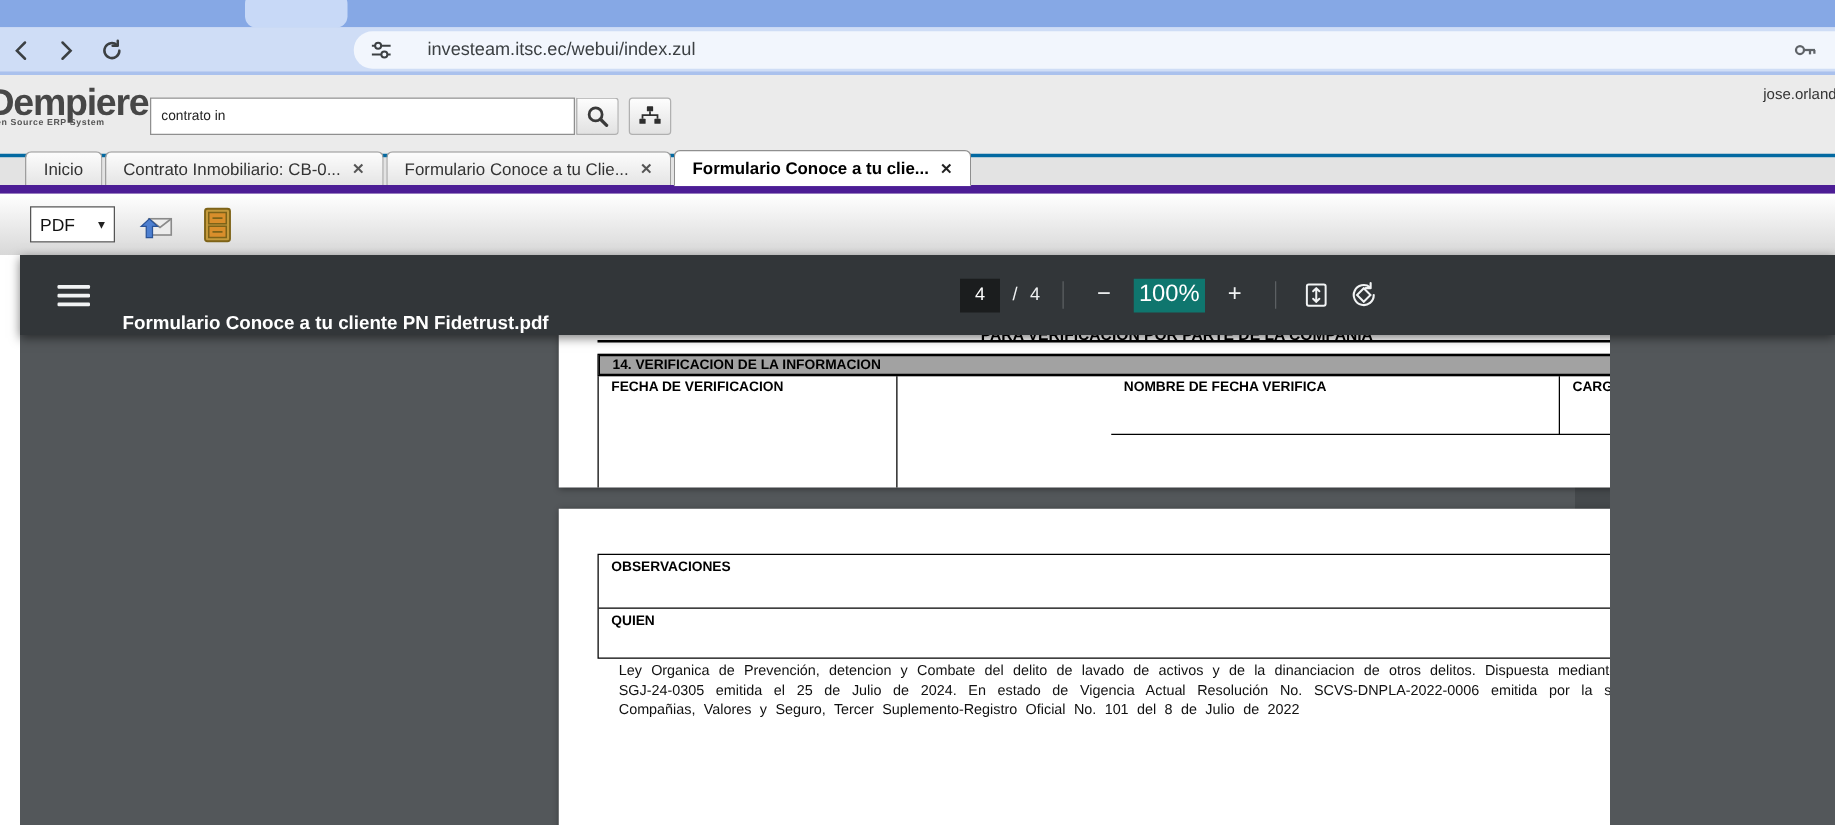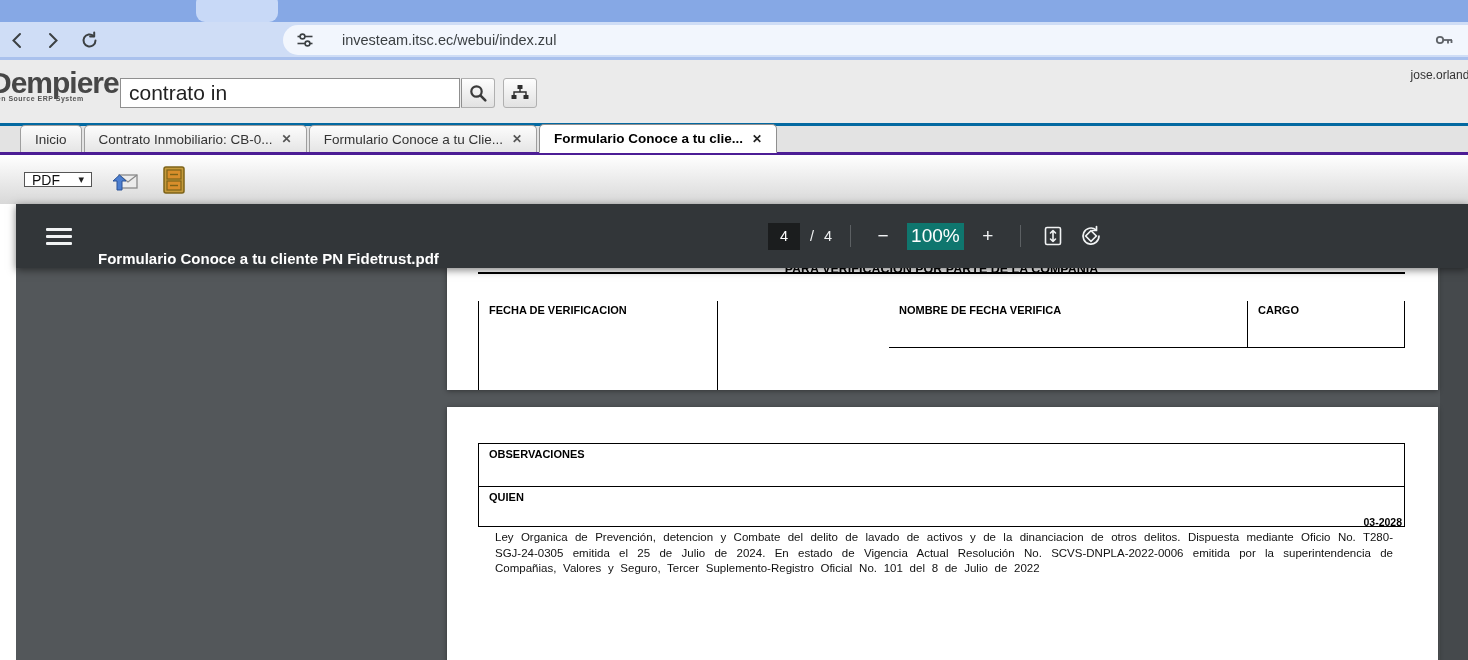--- a/index.html
+++ b/index.html
@@ -19,42 +19,42 @@
   .url-text { font-size:14.5px; color:#3c4043; margin-left:14px; flex:1; }
   .blue-divider { position:absolute; left:0; top:57px; width:1468px; height:3px; background:#aac1ed; }
 
   
   .app-header { position:absolute; left:0; top:60px; width:1468px; height:66px; background:#ebebeb;
       border-bottom:3px solid #0369a1; }
   .logo { position:absolute; left:-10px; top:8px; width:130px; }
   .logo-main { font-size:30px; font-weight:bold; color:#474747; letter-spacing:-1px; line-height:30px; }
   .logo-tag { font-size:7px; font-weight:bold; color:#555; letter-spacing:.5px; margin-top:-3px; margin-left:2px; }
   .search-input { position:absolute; left:120px; top:18px; width:340px; height:30px; border:1px solid #8f8f8f;
-      background:#fff; font-size:21px; padding:0 8px; font-family:"Liberation Sans",sans-serif; color:#222; }
+      background:#fff; font-size:11px; padding:0 8px; font-family:"Liberation Sans",sans-serif; color:#222; }
   .hdr-btn { position:absolute; top:18px; height:30px; width:34px; border:1px solid #b0b0b0; border-radius:3px;
       background:linear-gradient(#fdfdfd,#e2e2e2); display:flex; align-items:center; justify-content:center; cursor:pointer; }
   .search-btn { left:461px; border-left:1px solid #8f8f8f; border-radius:0 3px 3px 0; }
   .sitemap-btn { left:503px; }
   .username { position:absolute; right:-8px; top:8px; font-size:12px; color:#333; }
 
   
   .tab-row { position:absolute; left:0; top:126px; width:1468px; height:29px; background:#e3e3e3;
-      border-bottom:3px solid #4c1d95; display:flex; align-items:flex-end; padding-left:20px; }
+      border-bottom:7px solid #4c1d95; display:flex; align-items:flex-end; padding-left:20px; }
   .ztab { height:27px; display:flex; align-items:center; gap:9px; padding:0 14px; margin-right:2px;
       background:linear-gradient(#fcfcfc,#e5e5e5); border:1px solid #9e9e9e; border-bottom:none;
       border-radius:5px 5px 0 0; font-size:13.5px; color:#333; cursor:pointer; white-space:nowrap; }
   .ztab.active { height:29px; background:#fff; border-color:#8f8f8f; font-weight:bold; color:#000;
       position:relative; z-index:2; margin-bottom:-1px; border-bottom:1px solid #fff; }
   .tab-close { font-size:12px; color:#555; font-weight:bold; cursor:pointer; }
   .ztab.active .tab-close { color:#222; }
 
   
   .report-toolbar { position:absolute; left:0; top:155px; width:1468px; height:49px;
       background:linear-gradient(#ffffff,#d8d8d8); display:flex; align-items:center; padding-left:24px; gap:16px; }
-  .fmt-select { width:68px; height:15px; background:#fff; border:1px solid #555; display:flex;
+  .fmt-select { width:68px; height:29px; background:#fff; border:1px solid #555; display:flex;
       align-items:center; justify-content:space-between; padding:0 7px; font-size:14px; color:#111; cursor:pointer; }
   .fmt-select .chev { font-size:11px; color:#222; }
   .tool-ico { width:33px; height:31px; display:flex; align-items:center; justify-content:center; cursor:pointer; }
 
   
   .pdf-viewer { position:absolute; left:16px; top:204px; width:1452px; height:456px; background:#53575a; }
   .pdf-toolbar { position:absolute; left:0; top:0; width:1452px; height:64px; background:#323639;
       box-shadow:0 2px 8px rgba(0,0,0,.5); z-index:5; display:flex; align-items:center; }
   .hamburger { margin-left:30px; width:26px; cursor:pointer; }
   .hamburger div { height:3px; background:#f1f3f4; margin:4px 0; border-radius:1px; }
@@ -62,21 +62,21 @@
   .pdf-controls { position:absolute; left:752px; top:0; height:64px; display:flex; align-items:center; gap:10px; color:#f1f3f4; }
   .page-input { width:32px; height:27px; background:#1b1d1e; border:none; color:#fff; text-align:center;
       font-size:14.5px; font-family:"Liberation Sans",sans-serif; }
   .page-sep { font-size:14.5px; }
   .vdiv { width:1px; height:22px; background:#5c6063; margin:0 8px; }
   .pdf-btn { width:28px; height:28px; display:flex; align-items:center; justify-content:center;
       font-size:19px; color:#f1f3f4; cursor:pointer; border-radius:3px; }
   .zoom-box { min-width:48px; height:27px; background:#0f766e; color:#fff; display:flex; align-items:center;
       justify-content:center; font-size:19px; padding:0 4px; }
 
-  .pdf-body { position:absolute; left:0; top:64px; width:1452px; height:392px; overflow:hidden; }
+  .pdf-body { position:absolute; left:0; top:64px; width:1272px; height:392px; overflow:hidden; }
   .scroll-track { position:absolute; right:0; top:0; width:28px; height:392px; background:#45494c; }
   .page { position:absolute; left:431px; width:991px; background:#fff; box-shadow:0 1px 5px rgba(0,0,0,.4); }
   .page1 { top:0; height:122px; }
   .page2 { top:139px; height:300px; }
 
   .clipped-title { position:absolute; left:31px; top:0; width:927px; height:5px; overflow:hidden; text-align:center; }
   .clipped-title span { display:inline-block; transform:translateY(-9px); font-weight:bold; font-size:12.5px; color:#000; }
   .t-topline { position:absolute; left:31px; top:4px; width:927px; border-top:2px solid #000; }
   .t-grayband { position:absolute; left:31px; top:15px; width:927px; height:18px; background:#a2a2a2;
       border:1px solid #000; box-shadow:0 0 0 1px #000 inset; display:flex; align-items:center; }
@@ -246,20 +246,23 @@
     </div>
 
     <div class="pdf-body">
       <div class="scroll-track"></div>
 
       <div class="page page1">
         <div class="clipped-title">
           <span>PARA VERIFICACION POR PARTE DE LA COMPAÑIA</span>
         </div>
         <div class="t-topline"></div>
+        <div class="t-grayband">
+          <span>14. VERIFICACION DE LA INFORMACION</span>
+        </div>
         <div class="hcell c1">FECHA DE VERIFICACION</div>
         <div class="hcell c3 bottomed">NOMBRE DE FECHA VERIFICA</div>
         <div class="hcell c4 bottomed">CARGO</div>
       </div>
 
       <div class="page page2">
         <div class="obs-box">
           <div class="obs-label">OBSERVACIONES</div>
           <div class="firma-row">
             <div class="firma-label">QUIEN</div>

